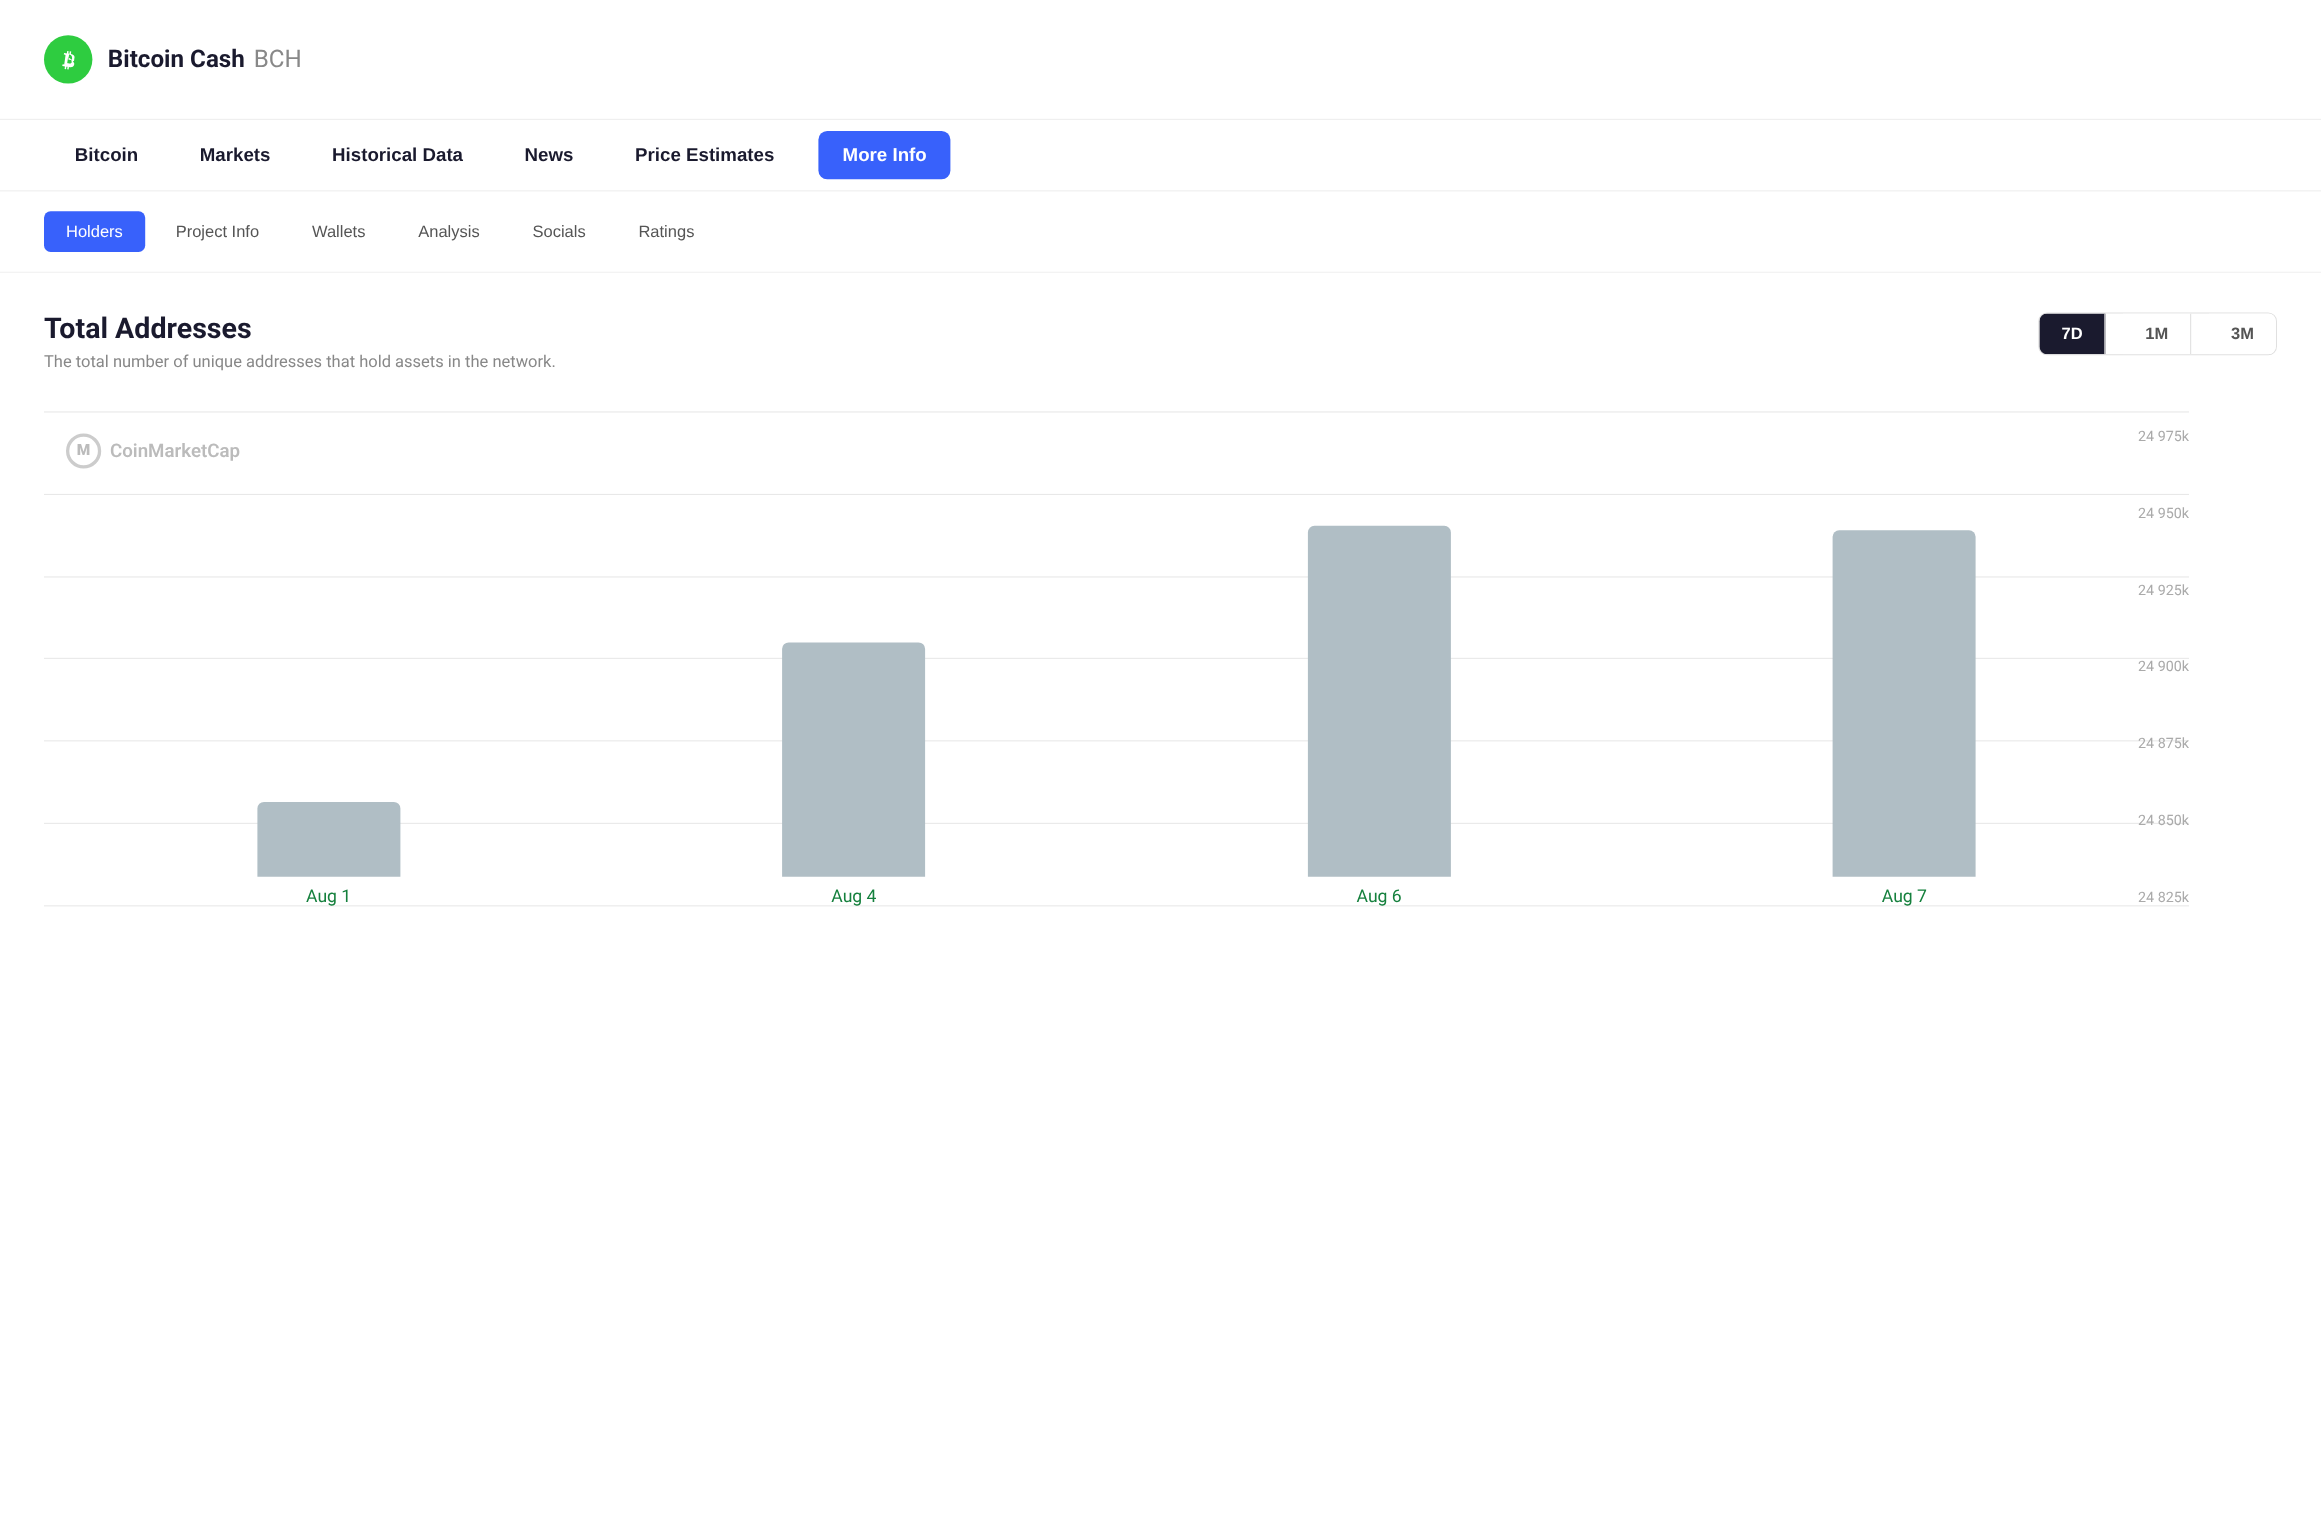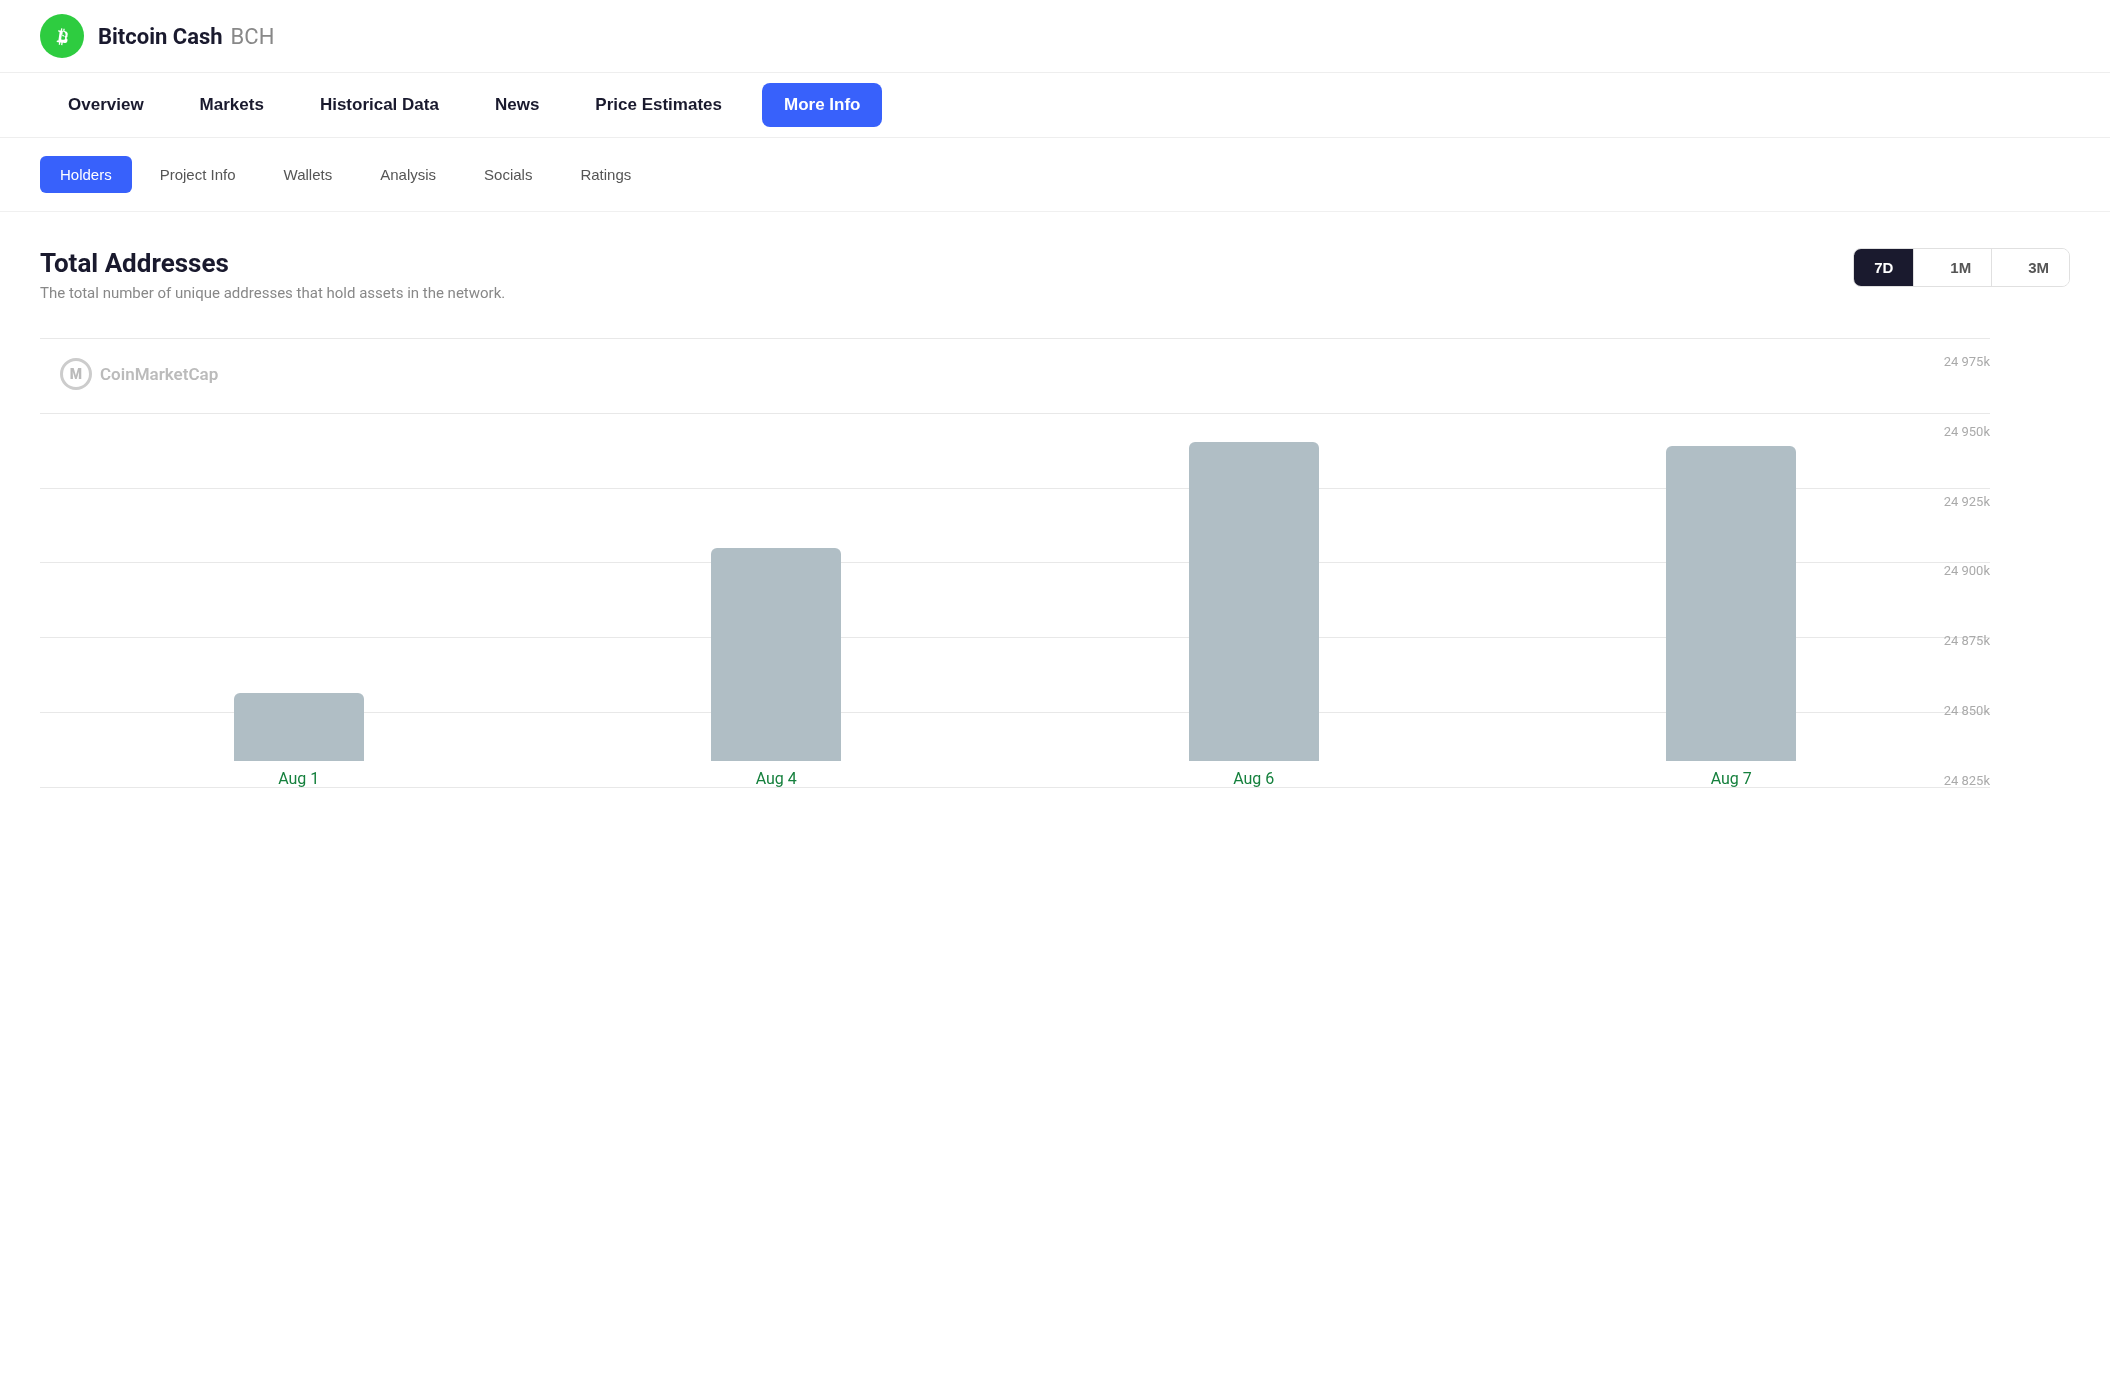--- a/index.html
+++ b/index.html
@@ -1,21 +1,21 @@
 <!DOCTYPE html>
 <html><head>
   <meta charset="utf-8">
   <style>
     * { box-sizing: border-box; margin: 0; padding: 0; }
     body { font-family: -apple-system, BlinkMacSystemFont, 'Segoe UI', Roboto, sans-serif; background: #fff; color: #1a1a2e; }
 
     .header {
       display: flex;
       align-items: center;
-      padding: 14px 40px;
+      padding: 32px 40px;
       border-bottom: 1px solid #eee;
     }
     .logo-icon {
       width: 44px;
       height: 44px;
       border-radius: 50%;
       background: #2ecc40;
       display: flex;
       align-items: center;
       justify-content: center;
@@ -233,21 +233,21 @@
   <div class="logo-icon">
     <svg viewBox="0 0 24 24" fill="white" xmlns="http://www.w3.org/2000/svg">
       <path d="M17.06 11.57c.42-.87.38-1.97-.24-2.78-.62-.81-1.6-1.2-2.58-1.3l.3-2.08-1.2-.17-.29 2.03c-.32-.05-.64-.09-.96-.13l.29-2.05-1.2-.17-.3 2.08c-.27-.04-.53-.08-.79-.12l-1.56-.22-.22 1.27s.89.13.87.14c.49.07.58.4.56.63l-1.04 7.28c-.05.13-.18.33-.48.28.01.02-.87-.12-.87-.12L7 17.57l1.47.21.8.11-.3 2.11 1.2.17.3-2.08c.33.05.65.09.97.13l-.3 2.06 1.2.17.3-2.11c2.07.34 3.62.2 4.28-1.6.52-1.46-.03-2.3-1.09-2.85.74-.26 1.29-.84 1.23-1.81zm-2.19 3.04c-.37 1.56-2.87.72-3.68.51l.66-4.56c.81.21 3.41.63 3.02 4.05zm.37-3.07c-.34 1.42-2.42.7-3.1.52l.6-4.13c.68.18 2.87.53 2.5 3.61z"></path>
     </svg>
   </div>
   <span class="coin-name">Bitcoin Cash</span>
   <span class="coin-ticker">BCH</span>
 </div>
 
 <nav class="nav-tabs">
-  <button class="nav-tab">Overview</button>
+  <button class="nav-tab">Bitcoin</button>
   <button class="nav-tab">Markets</button>
   <button class="nav-tab">Historical Data</button>
   <button class="nav-tab">News</button>
   <button class="nav-tab">Price Estimates</button>
   <button class="nav-tab active-blue">More Info</button>
 </nav>
 
 <nav class="sub-nav">
   <button class="sub-tab active">Holders</button>
   <button class="sub-tab">Project Info</button>

